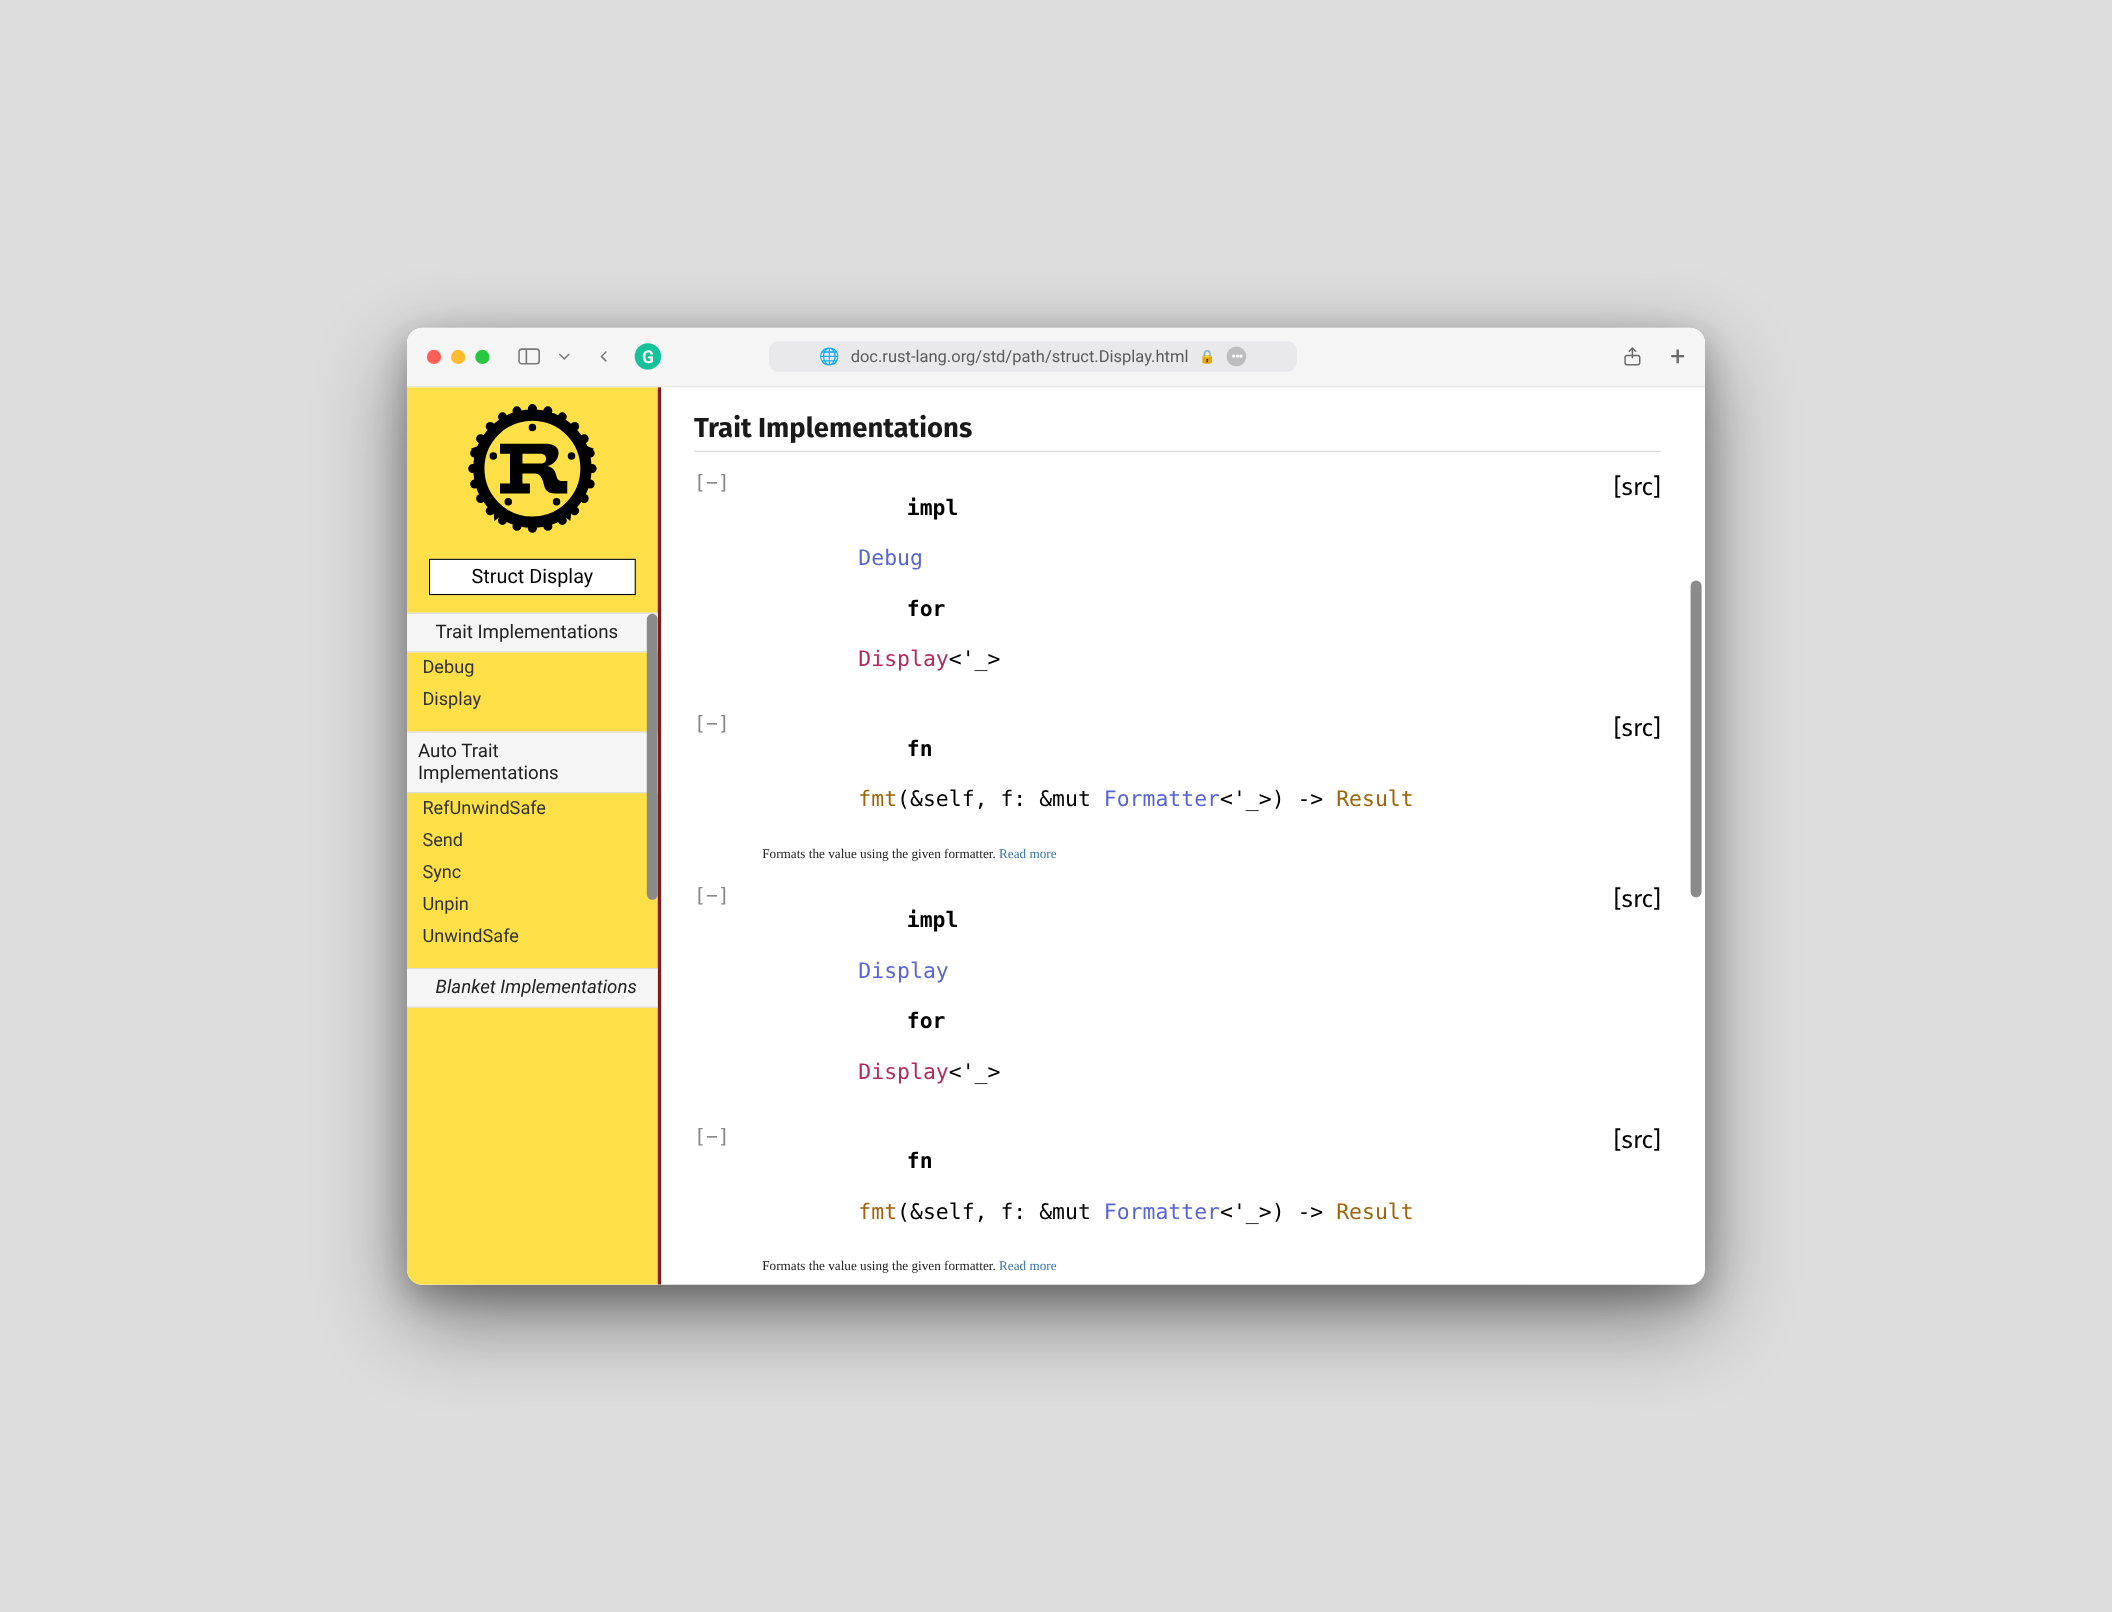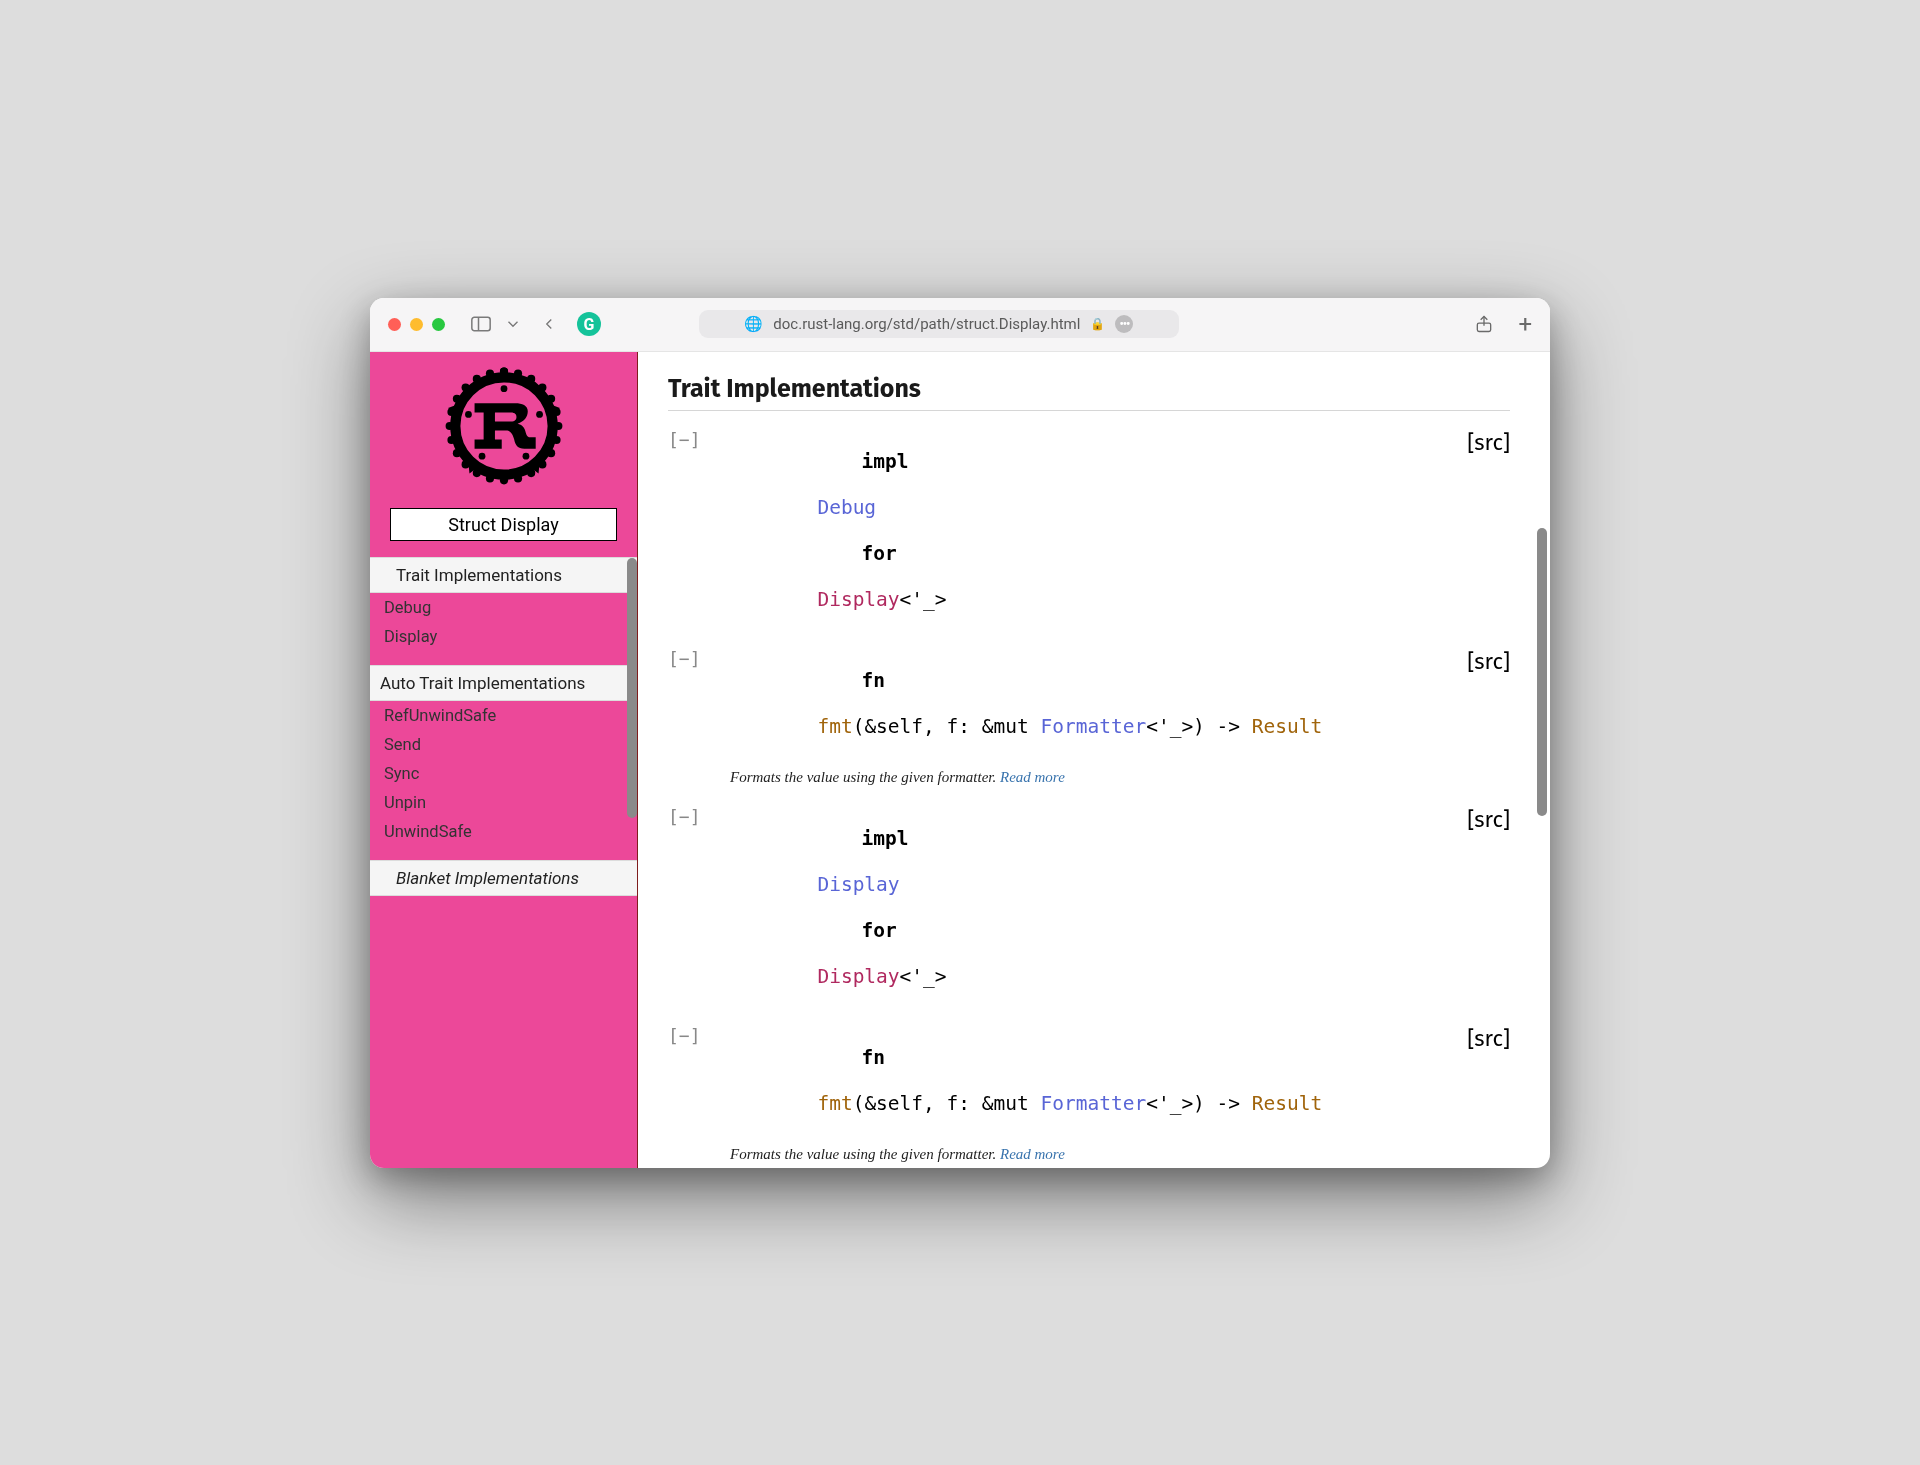--- a/index.html
+++ b/index.html
@@ -68,23 +68,23 @@
   }
   .tb-right { margin-left:auto; display:flex; gap:20px; align-items:center; }
   .tb-right svg { width:20px; height:20px; stroke:#6a6a6a; fill:none; stroke-width:1.6; }
   .tb-plus { font-size: 24px; color:#6a6a6a; }
 
   
   .content { flex:1; display:flex; overflow:hidden; }
 
   
   .sidebar {
-    width: 268px;
-    background: #ec4899;
-    border-right: 1px solid #7f1d1d;
+    width: 231px;
+    background: #fde047;
+    border-right: 3px solid #7f1d1d;
     overflow-y: auto;
     position: relative;
   }
   .sidebar-scroll { position:absolute; right:0; top:206px; width:10px; height:260px; background:#8a8a8a; border-radius:5px; }
   .logo-wrap { padding: 14px 0 10px; text-align:center; }
   .logo-wrap svg { width: 120px; height: 120px; }
   .struct-title-box {
     margin: 8px 20px 16px;
     border: 1px solid #000;
     padding: 5px 8px;
@@ -153,24 +153,23 @@
   }
   .kw { color: #000; font-weight:700;margin-left:44px; }
   .type-link { color: #5965d6; }
   .type-self { color: #b0295f; }
   .fn-name { color: #a0640b; }
   .result { color: #a0640b; }
   .angle { color: #000; }
 
   .doc-line {
     font-family: Georgia, "Times New Roman", serif;
-    font-size: 15px;
+    font-size: 12px;
     color: #222;
     margin: 4px 0 18px 62px;
-    font-style: italic;
   }
   .readmore { color: #3873ad; }
 </style>
 </head>
 <body>
 
 <div class="window">
 
   <div class="titlebar">
     <div class="traffic">

